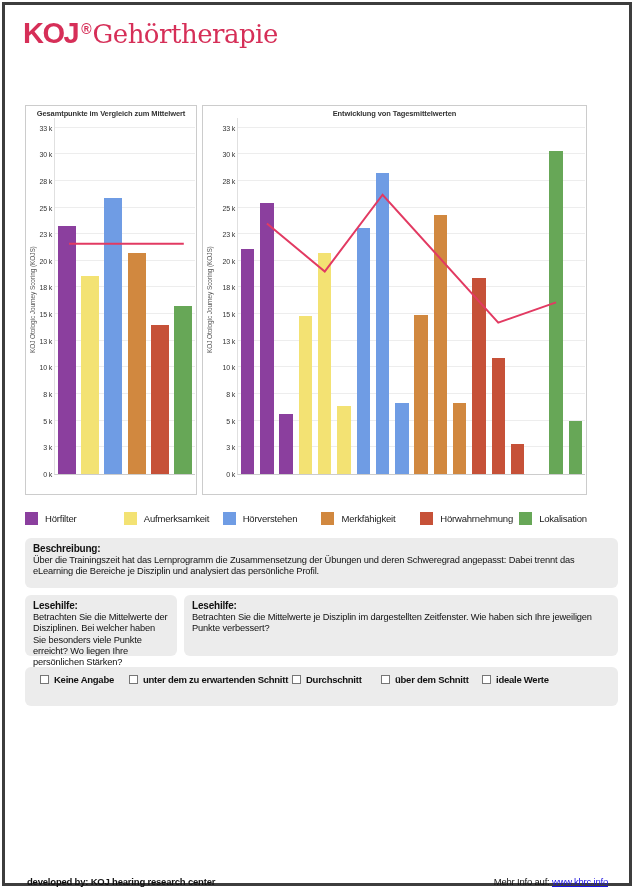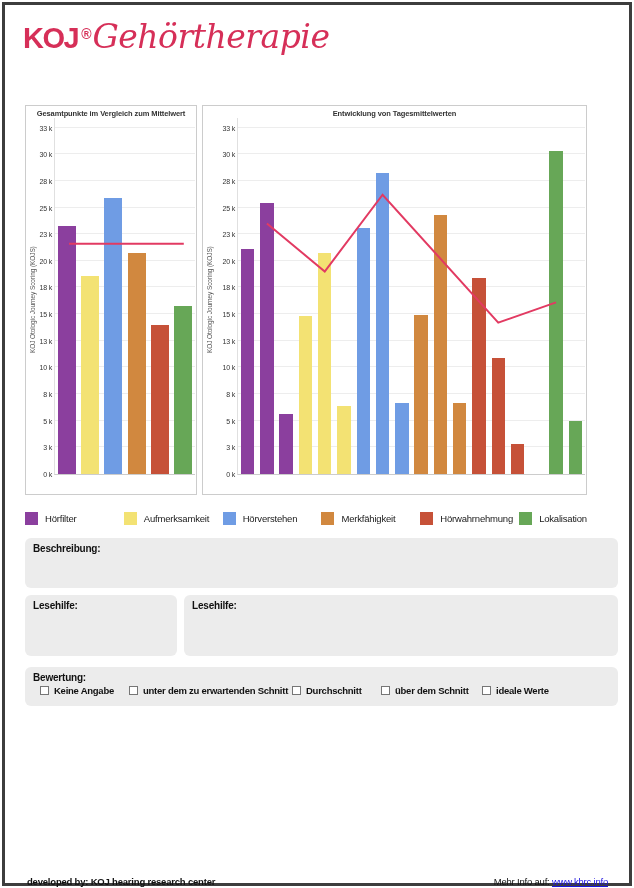--- a/index.html
+++ b/index.html
@@ -5,21 +5,21 @@
   * { margin:0; padding:0; box-sizing:border-box; }
   html,body { background:#fff; }
   body { font-family:"Liberation Sans", sans-serif; color:#111; }
   .page { position:relative; width:634px; height:888px; background:#fff; overflow:hidden; }
   .frame { position:absolute; left:2px; top:2px; right:2px; bottom:2px; border:3px solid #3d3d3d; background:#fff; }
 
   
   .logo { position:absolute; left:18px; top:12px; height:38px; white-space:nowrap; color:#d62f58; }
   .logo .koj { font-family:"Liberation Sans", sans-serif; font-weight:700; font-size:29px; letter-spacing:-1.5px; }
   .logo .reg { font-family:"Liberation Sans", sans-serif; font-size:14px; font-weight:700; vertical-align:9px; margin:0 1px 0 3px; }
-  .logo .rest { font-family:"DejaVu Serif", serif; font-size:33px; font-weight:400; letter-spacing:-0.5px;font-style:italic; }
+  .logo .rest { font-family:"DejaVu Serif", serif; font-size:26px; font-weight:400; letter-spacing:-0.5px; }
 
   .title-bar { position:absolute; left:20px; top:70px; width:593px; height:23px; background:#ececec;
                font-size:13px; font-weight:700; line-height:23px; padding-left:8px; letter-spacing:-0.2px; }
 
   
   .chart-panel { position:absolute; top:100px; height:390px; background:#fff; border:1px solid #ccc; }
   .chart-panel.c0 { left:20px;  width:172px; }
   .chart-panel.c1 { left:197px; width:385px; }
   .chart-title { position:absolute; top:3px; left:0; right:0; text-align:center; font-size:7.5px; font-weight:700; color:#333; letter-spacing:-0.1px; }
   .ylab { position:absolute; left:3px; top:0; height:100%; writing-mode:vertical-rl; transform:rotate(180deg);
@@ -190,32 +190,34 @@
           <span class="legend-label">Hörwahrnehmung</span>
         </div>
         <div class="legend-item">
           <span class="legend-swatch" style="background: rgb(103, 167, 87);"></span>
           <span class="legend-label">Lokalisation</span>
         </div>
       </div>
 
     <div class="graybox desc-box">
       <div class="box-title">Beschreibung:</div>
+      <div class="box-body">Über die Trainingszeit hat das Lernprogramm die Zusammensetzung der Übungen und deren Schweregrad angepasst: Dabei trennt das eLearning die Bereiche je Disziplin und analysiert das persönliche Profil.</div>
     </div>
 
     <div class="graybox lese-left">
       <div class="box-title">Lesehilfe:</div>
+      <div class="box-body">Betrachten Sie die Mittelwerte der Disziplinen. Bei welcher haben Sie besonders viele Punkte erreicht? Wo liegen Ihre persönlichen Stärken?</div>
     </div>
 
     <div class="graybox lese-right">
       <div class="box-title">Lesehilfe:</div>
+      <div class="box-body">Betrachten Sie die Mittelwerte je Disziplin im dargestellten Zeitfenster. Wie haben sich Ihre jeweiligen Punkte verbessert?</div>
     </div>
 
     <div class="graybox bewertung-box">
-      <div class="box-title">Bewertung:</div>
       <div class="bew-options" id="bew-options">
           <div class="bew-option" style="left: 7px;">
             <span class="checkbox"></span>
             <span class="bew-label">Keine Angabe</span>
           </div>
           <div class="bew-option" style="left: 96px;">
             <span class="checkbox"></span>
             <span class="bew-label">unter dem zu erwartenden Schnitt</span>
           </div>
           <div class="bew-option" style="left: 259px;">

